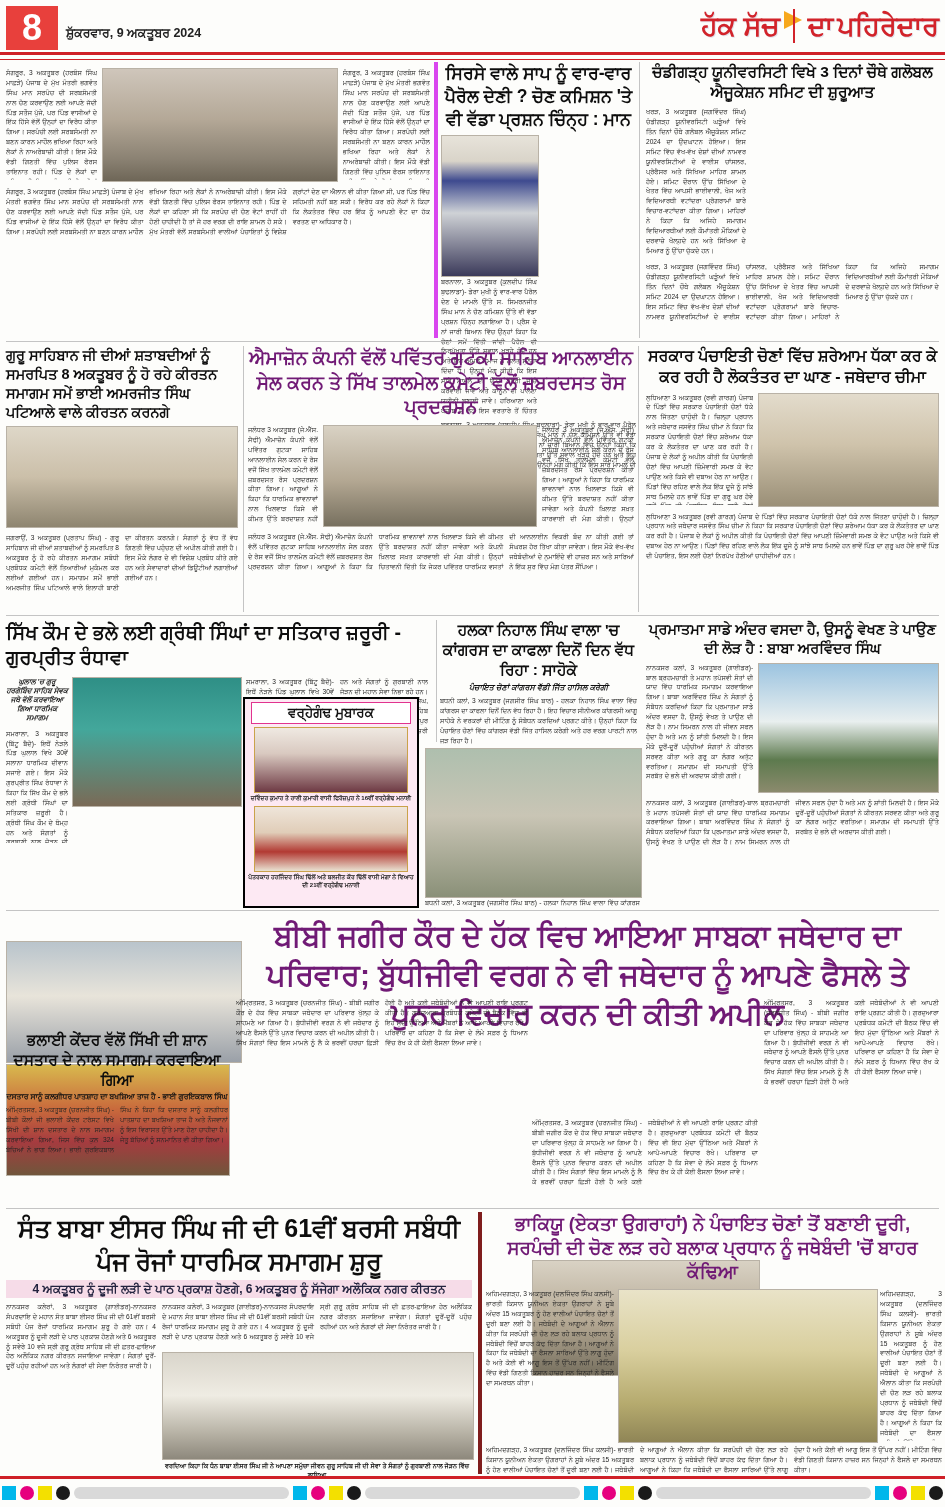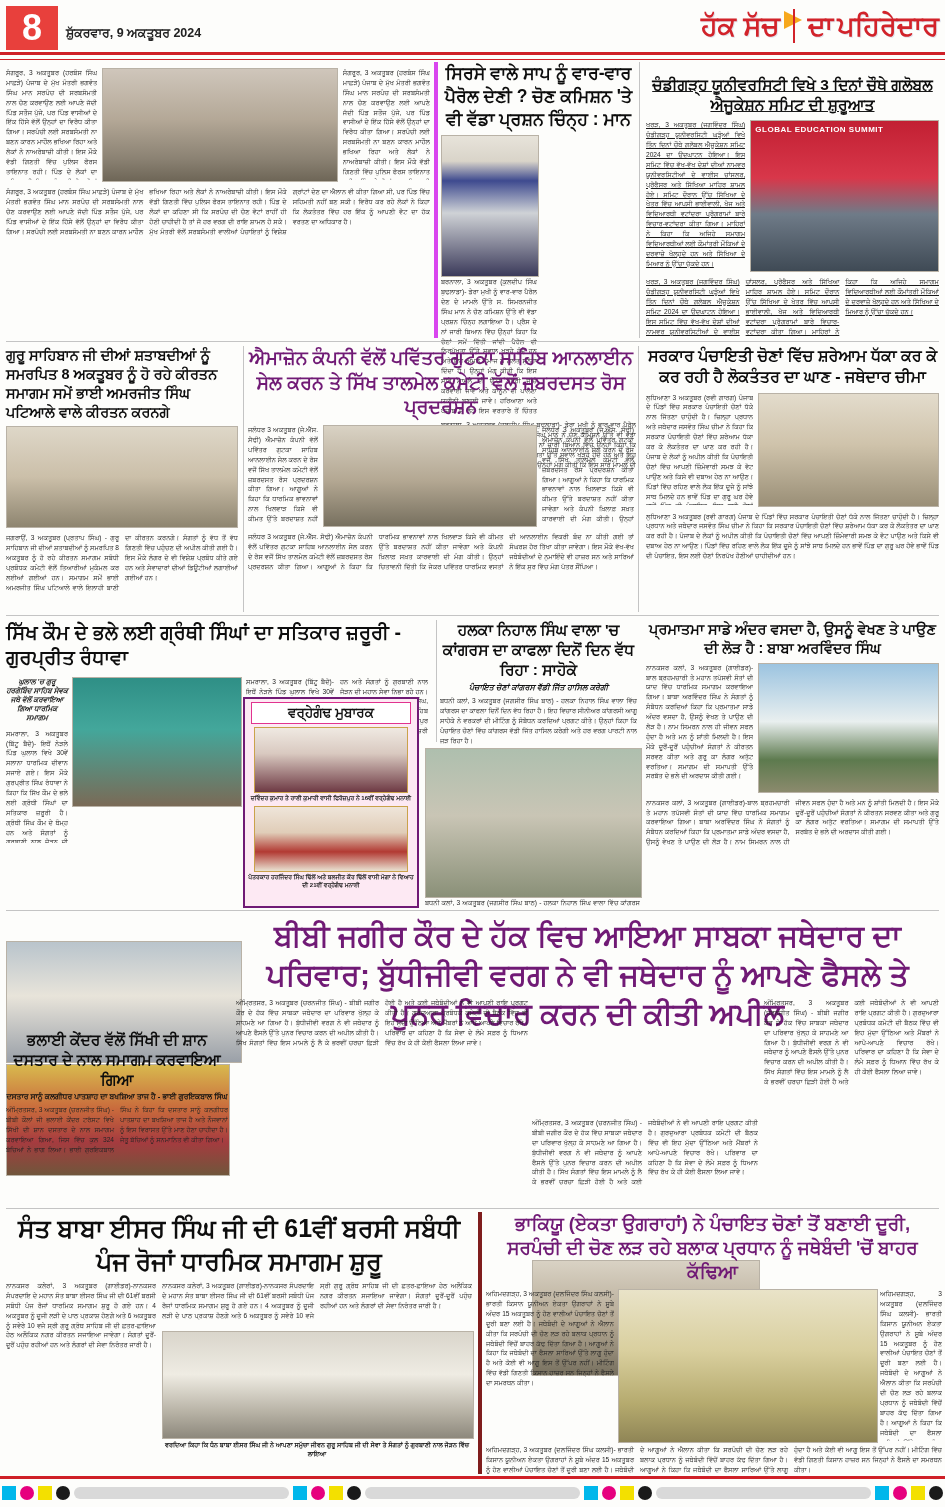--- a/index.html
+++ b/index.html
@@ -39,21 +39,21 @@
   .ph-sangat{background:linear-gradient(180deg,#b9c4cc 0%,#e8e4da 45%,#9aa0a8 100%);}
   .ph-outdoor{background:linear-gradient(180deg,#aebfae 0%,#c9c5b5 45%,#8a9078 100%);}
   .ph-gurdwara{background:linear-gradient(180deg,#9cc4e0 0%,#e9efef 45%,#5d7a4e 75%,#8b8a6d 100%);}
   .ph-flowers{background:linear-gradient(180deg,#d8b94e 0%,#c96a3c 40%,#a53b3f 70%,#70563b 100%);}
   .ph-couple1{background:linear-gradient(180deg,#efe9e2 0%,#d9c9c0 40%,#6e3a44 100%);}
   .ph-couple2{background:linear-gradient(180deg,#efe5da 0%,#e0cdb8 40%,#b23a33 70%,#e9e2d2 100%);}
   .ph-barsi{background:linear-gradient(180deg,#d9d5cb 0%,#efece3 40%,#b8b3a6 75%,#8d887c 100%);}
   .ph-bku{background:linear-gradient(180deg,#e9e3c8 0%,#d9cf9e 40%,#b5aa6e 75%,#8f8556 100%);}
   .photo .label{position:absolute;left:4px;top:4px;color:#fff;font-size:8px;font-weight:bold;letter-spacing:.5px;line-height:1.2;}
   
-  #annv{left:243px;top:697px;width:176px;height:211px;border:2px solid #701a75;background:#fde9f3;
+  #annv{left:243px;top:697px;width:176px;height:211px;border:2px solid #000000;background:#fde9f3;
         display:flex;flex-direction:column;align-items:center;padding:3px;box-sizing:border-box;}
   #annv .t{font-size:13.5px;font-weight:bold;color:#111;background:#fff;border:1px solid #e1338f;
            width:95%;text-align:center;padding:2px 0;margin-bottom:3px;}
   #annv .ph{width:92%;height:64px;border:1px solid #caa24a;}
   #annv .cap{font-size:6px;font-weight:bold;text-align:center;line-height:1.3;margin:2px 0 3px;}
   
   .redband{background:#f6dce8;color:#23233f;font-weight:bold;text-align:center;}
   
   #botrule{left:0;top:1476px;width:945px;height:3px;background:#cf2027;}
   #regrow{left:0;top:1483px;width:945px;height:20px;display:flex;align-items:center;gap:4px;padding:0 2px;box-sizing:border-box;}
@@ -92,27 +92,24 @@
 
   <div class="abs vl" style="left:434px;top:62px;width:206px;height:276px;border-right:1px solid #c4c4c4;padding:0 3px;box-sizing:border-box;">
     <div class="hl" style="font-size:17.5px;">ਸਿਰਸੇ ਵਾਲੇ ਸਾਪ ਨੂੰ ਵਾਰ-ਵਾਰ ਪੈਰੋਲ ਦੇਣੀ ? ਚੋਣ ਕਮਿਸ਼ਨ 'ਤੇ ਵੀ ਵੱਡਾ ਪ੍ਰਸ਼ਨ ਚਿੰਨ੍ਹ : ਮਾਨ</div>
     <div style="position:relative;margin-top:5px;height:195px;">
       <div class="photo ph-portrait abs" style="right:0;top:0;width:96px;height:140px;"></div>
       <div class="body" style="width:96px;height:140px;">ਬਰਨਾਲਾ, 3 ਅਕਤੂਬਰ (ਕੁਲਦੀਪ ਸਿੰਘ ਬੁਢਲਾਡਾ)- ਡੇਰਾ ਮੁਖੀ ਨੂੰ ਵਾਰ-ਵਾਰ ਪੈਰੋਲ ਦੇਣ ਦੇ ਮਾਮਲੇ ਉੱਤੇ ਸ. ਸਿਮਰਨਜੀਤ ਸਿੰਘ ਮਾਨ ਨੇ ਚੋਣ ਕਮਿਸ਼ਨ ਉੱਤੇ ਵੀ ਵੱਡਾ ਪ੍ਰਸ਼ਨ ਚਿੰਨ੍ਹ ਲਗਾਇਆ ਹੈ। ਪ੍ਰੈਸ ਦੇ ਨਾਂ ਜਾਰੀ ਬਿਆਨ ਵਿੱਚ ਉਨ੍ਹਾਂ ਕਿਹਾ ਕਿ ਚੋਣਾਂ ਸਮੇਂ ਦਿੱਤੀ ਜਾਂਦੀ ਪੈਰੋਲ ਦੀ ਨਿਰਪੱਖਤਾ ਉੱਤੇ ਸਵਾਲ ਖੜ੍ਹੇ ਹੁੰਦੇ ਹਨ ਅਤੇ ਇਹ ਅਮਲ ਸਮਾਜ ਨੂੰ ਗਲਤ ਸੁਨੇਹਾ ਦਿੰਦਾ ਹੈ। ਉਨ੍ਹਾਂ ਮੰਗ ਕੀਤੀ ਕਿ ਇਸ ਸਾਰੇ ਮਾਮਲੇ ਦੀ ਉੱਚ ਪੱਧਰੀ ਜਾਂਚ ਕਰਵਾਈ ਜਾਵੇ ਅਤੇ ਕਾਨੂੰਨ ਦੀ ਪਾਲਣਾ ਯਕੀਨੀ ਬਣਾਈ ਜਾਵੇ। ਹਰਿਆਣਾ ਅਤੇ ਪੰਜਾਬ ਦੇ ਲੋਕ ਇਸ ਵਰਤਾਰੇ ਤੋਂ ਚਿੰਤਤ ਹਨ।</div>
       <div class="body" style="margin-top:3px;height:50px;">ਬਰਨਾਲਾ, 3 ਅਕਤੂਬਰ (ਕੁਲਦੀਪ ਸਿੰਘ ਬੁਢਲਾਡਾ)- ਡੇਰਾ ਮੁਖੀ ਨੂੰ ਵਾਰ-ਵਾਰ ਪੈਰੋਲ ਦੇਣ ਦੇ ਮਾਮਲੇ ਉੱਤੇ ਸ. ਸਿਮਰਨਜੀਤ ਸਿੰਘ ਮਾਨ ਨੇ ਚੋਣ ਕਮਿਸ਼ਨ ਉੱਤੇ ਵੀ ਵੱਡਾ ਪ੍ਰਸ਼ਨ ਚਿੰਨ੍ਹ ਲਗਾਇਆ ਹੈ। ਪ੍ਰੈਸ ਦੇ ਨਾਂ ਜਾਰੀ ਬਿਆਨ ਵਿੱਚ ਉਨ੍ਹਾਂ ਕਿਹਾ ਕਿ ਚੋਣਾਂ ਸਮੇਂ ਦਿੱਤੀ ਜਾਂਦੀ ਪੈਰੋਲ ਦੀ ਨਿਰਪੱਖਤਾ ਉੱਤੇ ਸਵਾਲ ਖੜ੍ਹੇ ਹੁੰਦੇ ਹਨ ਅਤੇ ਇਹ ਅਮਲ ਸਮਾਜ ਨੂੰ ਗਲਤ ਸੁਨੇਹਾ ਦਿੰਦਾ ਹੈ। ਉਨ੍ਹਾਂ ਮੰਗ ਕੀਤੀ ਕਿ ਇਸ ਸਾਰੇ ਮਾਮਲੇ ਦੀ ਉੱਚ ਪੱਧਰੀ ਜਾਂਚ ਕਰਵਾਈ ਜਾਵੇ ਅਤੇ ਕਾਨੂੰਨ ਦੀ ਪਾਲਣਾ ਯਕੀਨੀ ਬਣਾਈ ਜਾਵੇ। ਹਰਿਆਣਾ ਅਤੇ ਪੰਜਾਬ ਦੇ ਲੋਕ ਇਸ ਵਰਤਾਰੇ ਤੋਂ ਚਿੰਤਤ ਹਨ।</div>
     </div>
   </div>
 
-  <div class="abs" style="left:646px;top:75px;width:293px;height:276px;text-decoration:underline;">
+  <div class="abs" style="left:646px;top:62px;width:293px;height:276px;">
     <div class="hl" style="font-size:15.5px;">ਚੰਡੀਗੜ੍ਹ ਯੂਨੀਵਰਸਿਟੀ ਵਿਖੇ 3 ਦਿਨਾਂ ਚੌਥੇ ਗਲੋਬਲ ਐਜੂਕੇਸ਼ਨ ਸਮਿਟ ਦੀ ਸ਼ੁਰੂਆਤ</div>
     <div style="display:flex;gap:5px;margin-top:5px;">
       <div class="body" style="width:100px;height:150px;">ਖਰੜ, 3 ਅਕਤੂਬਰ (ਜਗਵਿੰਦਰ ਸਿੰਘ) ਚੰਡੀਗੜ੍ਹ ਯੂਨੀਵਰਸਿਟੀ ਘੜੂੰਆਂ ਵਿਖੇ ਤਿੰਨ ਦਿਨਾਂ ਚੌਥੇ ਗਲੋਬਲ ਐਜੂਕੇਸ਼ਨ ਸਮਿਟ 2024 ਦਾ ਉਦਘਾਟਨ ਹੋਇਆ। ਇਸ ਸਮਿਟ ਵਿੱਚ ਵੱਖ-ਵੱਖ ਦੇਸ਼ਾਂ ਦੀਆਂ ਨਾਮਵਰ ਯੂਨੀਵਰਸਿਟੀਆਂ ਦੇ ਵਾਈਸ ਚਾਂਸਲਰ, ਪ੍ਰੋਫੈਸਰ ਅਤੇ ਸਿੱਖਿਆ ਮਾਹਿਰ ਸ਼ਾਮਲ ਹੋਏ। ਸਮਿਟ ਦੌਰਾਨ ਉੱਚ ਸਿੱਖਿਆ ਦੇ ਖੇਤਰ ਵਿੱਚ ਆਪਸੀ ਭਾਈਵਾਲੀ, ਖੋਜ ਅਤੇ ਵਿਦਿਆਰਥੀ ਵਟਾਂਦਰਾ ਪ੍ਰੋਗਰਾਮਾਂ ਬਾਰੇ ਵਿਚਾਰ-ਵਟਾਂਦਰਾ ਕੀਤਾ ਗਿਆ। ਮਾਹਿਰਾਂ ਨੇ ਕਿਹਾ ਕਿ ਅਜਿਹੇ ਸਮਾਗਮ ਵਿਦਿਆਰਥੀਆਂ ਲਈ ਕੌਮਾਂਤਰੀ ਮੌਕਿਆਂ ਦੇ ਦਰਵਾਜ਼ੇ ਖੋਲ੍ਹਦੇ ਹਨ ਅਤੇ ਸਿੱਖਿਆ ਦੇ ਮਿਆਰ ਨੂੰ ਉੱਚਾ ਚੁੱਕਦੇ ਹਨ।</div>
-      <div class="photo ph-summit" style="width:188px;height:150px;">
-        <span class="label">GLOBAL EDUCATION SUMMIT</span>
-      </div>
     </div>
     <div class="body c3" style="margin-top:5px;height:76px;">ਖਰੜ, 3 ਅਕਤੂਬਰ (ਜਗਵਿੰਦਰ ਸਿੰਘ) ਚੰਡੀਗੜ੍ਹ ਯੂਨੀਵਰਸਿਟੀ ਘੜੂੰਆਂ ਵਿਖੇ ਤਿੰਨ ਦਿਨਾਂ ਚੌਥੇ ਗਲੋਬਲ ਐਜੂਕੇਸ਼ਨ ਸਮਿਟ 2024 ਦਾ ਉਦਘਾਟਨ ਹੋਇਆ। ਇਸ ਸਮਿਟ ਵਿੱਚ ਵੱਖ-ਵੱਖ ਦੇਸ਼ਾਂ ਦੀਆਂ ਨਾਮਵਰ ਯੂਨੀਵਰਸਿਟੀਆਂ ਦੇ ਵਾਈਸ ਚਾਂਸਲਰ, ਪ੍ਰੋਫੈਸਰ ਅਤੇ ਸਿੱਖਿਆ ਮਾਹਿਰ ਸ਼ਾਮਲ ਹੋਏ। ਸਮਿਟ ਦੌਰਾਨ ਉੱਚ ਸਿੱਖਿਆ ਦੇ ਖੇਤਰ ਵਿੱਚ ਆਪਸੀ ਭਾਈਵਾਲੀ, ਖੋਜ ਅਤੇ ਵਿਦਿਆਰਥੀ ਵਟਾਂਦਰਾ ਪ੍ਰੋਗਰਾਮਾਂ ਬਾਰੇ ਵਿਚਾਰ-ਵਟਾਂਦਰਾ ਕੀਤਾ ਗਿਆ। ਮਾਹਿਰਾਂ ਨੇ ਕਿਹਾ ਕਿ ਅਜਿਹੇ ਸਮਾਗਮ ਵਿਦਿਆਰਥੀਆਂ ਲਈ ਕੌਮਾਂਤਰੀ ਮੌਕਿਆਂ ਦੇ ਦਰਵਾਜ਼ੇ ਖੋਲ੍ਹਦੇ ਹਨ ਅਤੇ ਸਿੱਖਿਆ ਦੇ ਮਿਆਰ ਨੂੰ ਉੱਚਾ ਚੁੱਕਦੇ ਹਨ।</div>
   </div>
 
   <div class="hr" style="top:341px;"></div>
 
   <div class="abs" style="left:6px;top:346px;width:232px;height:266px;">
     <div class="hl" style="font-size:14.5px;text-align:left;">ਗੁਰੂ ਸਾਹਿਬਾਨ ਜੀ ਦੀਆਂ ਸ਼ਤਾਬਦੀਆਂ ਨੂੰ ਸਮਰਪਿਤ 8 ਅਕਤੂਬਰ ਨੂੰ ਹੋ ਰਹੇ ਕੀਰਤਨ ਸਮਾਗਮ ਸਮੇਂ ਭਾਈ ਅਮਰਜੀਤ ਸਿੰਘ ਪਟਿਆਲੇ ਵਾਲੇ ਕੀਰਤਨ ਕਰਨਗੇ</div>
     <div class="photo ph-office" style="width:230px;height:100px;margin-top:5px;"></div>
     <div class="body c2" style="margin-top:5px;height:92px;">ਜਗਰਾਉਂ, 3 ਅਕਤੂਬਰ (ਪ੍ਰਤਾਪ ਸਿੰਘ) - ਗੁਰੂ ਸਾਹਿਬਾਨ ਜੀ ਦੀਆਂ ਸ਼ਤਾਬਦੀਆਂ ਨੂੰ ਸਮਰਪਿਤ 8 ਅਕਤੂਬਰ ਨੂੰ ਹੋ ਰਹੇ ਕੀਰਤਨ ਸਮਾਗਮ ਸਬੰਧੀ ਪ੍ਰਬੰਧਕ ਕਮੇਟੀ ਵੱਲੋਂ ਤਿਆਰੀਆਂ ਮੁਕੰਮਲ ਕਰ ਲਈਆਂ ਗਈਆਂ ਹਨ। ਸਮਾਗਮ ਸਮੇਂ ਭਾਈ ਅਮਰਜੀਤ ਸਿੰਘ ਪਟਿਆਲੇ ਵਾਲੇ ਇਲਾਹੀ ਬਾਣੀ ਦਾ ਕੀਰਤਨ ਕਰਨਗੇ। ਸੰਗਤਾਂ ਨੂੰ ਵੱਧ ਤੋਂ ਵੱਧ ਗਿਣਤੀ ਵਿੱਚ ਪਹੁੰਚਣ ਦੀ ਅਪੀਲ ਕੀਤੀ ਗਈ ਹੈ। ਇਸ ਮੌਕੇ ਲੰਗਰ ਦੇ ਵੀ ਵਿਸ਼ੇਸ਼ ਪ੍ਰਬੰਧ ਕੀਤੇ ਗਏ ਹਨ ਅਤੇ ਸੇਵਾਦਾਰਾਂ ਦੀਆਂ ਡਿਊਟੀਆਂ ਲਗਾਈਆਂ ਗਈਆਂ ਹਨ।</div>
@@ -188,20 +185,21 @@
 
   <div class="body abs c2" style="left:236px;top:998px;width:292px;height:206px;">ਅੰਮ੍ਰਿਤਸਰ, 3 ਅਕਤੂਬਰ (ਚਰਨਜੀਤ ਸਿੰਘ) - ਬੀਬੀ ਜਗੀਰ ਕੌਰ ਦੇ ਹੱਕ ਵਿੱਚ ਸਾਬਕਾ ਜਥੇਦਾਰ ਦਾ ਪਰਿਵਾਰ ਖੁੱਲ੍ਹ ਕੇ ਸਾਹਮਣੇ ਆ ਗਿਆ ਹੈ। ਬੁੱਧੀਜੀਵੀ ਵਰਗ ਨੇ ਵੀ ਜਥੇਦਾਰ ਨੂੰ ਆਪਣੇ ਫੈਸਲੇ ਉੱਤੇ ਪੁਨਰ ਵਿਚਾਰ ਕਰਨ ਦੀ ਅਪੀਲ ਕੀਤੀ ਹੈ। ਸਿੱਖ ਸੰਗਤਾਂ ਵਿੱਚ ਇਸ ਮਾਮਲੇ ਨੂੰ ਲੈ ਕੇ ਭਰਵੀਂ ਚਰਚਾ ਛਿੜੀ ਹੋਈ ਹੈ ਅਤੇ ਕਈ ਜਥੇਬੰਦੀਆਂ ਨੇ ਵੀ ਆਪਣੀ ਰਾਇ ਪ੍ਰਗਟ ਕੀਤੀ ਹੈ। ਗੁਰਦੁਆਰਾ ਪ੍ਰਬੰਧਕ ਕਮੇਟੀ ਦੀ ਬੈਠਕ ਵਿੱਚ ਵੀ ਇਹ ਮੁੱਦਾ ਉੱਠਿਆ ਅਤੇ ਮੈਂਬਰਾਂ ਨੇ ਆਪੋ-ਆਪਣੇ ਵਿਚਾਰ ਰੱਖੇ। ਪਰਿਵਾਰ ਦਾ ਕਹਿਣਾ ਹੈ ਕਿ ਸੇਵਾ ਦੇ ਲੰਮੇ ਸਫ਼ਰ ਨੂੰ ਧਿਆਨ ਵਿੱਚ ਰੱਖ ਕੇ ਹੀ ਕੋਈ ਫੈਸਲਾ ਲਿਆ ਜਾਵੇ।</div>
   <div class="photo ph-indoor abs" style="left:532px;top:998px;width:226px;height:114px;"></div>
   <div class="body abs c2" style="left:532px;top:1118px;width:226px;height:86px;">ਅੰਮ੍ਰਿਤਸਰ, 3 ਅਕਤੂਬਰ (ਚਰਨਜੀਤ ਸਿੰਘ) - ਬੀਬੀ ਜਗੀਰ ਕੌਰ ਦੇ ਹੱਕ ਵਿੱਚ ਸਾਬਕਾ ਜਥੇਦਾਰ ਦਾ ਪਰਿਵਾਰ ਖੁੱਲ੍ਹ ਕੇ ਸਾਹਮਣੇ ਆ ਗਿਆ ਹੈ। ਬੁੱਧੀਜੀਵੀ ਵਰਗ ਨੇ ਵੀ ਜਥੇਦਾਰ ਨੂੰ ਆਪਣੇ ਫੈਸਲੇ ਉੱਤੇ ਪੁਨਰ ਵਿਚਾਰ ਕਰਨ ਦੀ ਅਪੀਲ ਕੀਤੀ ਹੈ। ਸਿੱਖ ਸੰਗਤਾਂ ਵਿੱਚ ਇਸ ਮਾਮਲੇ ਨੂੰ ਲੈ ਕੇ ਭਰਵੀਂ ਚਰਚਾ ਛਿੜੀ ਹੋਈ ਹੈ ਅਤੇ ਕਈ ਜਥੇਬੰਦੀਆਂ ਨੇ ਵੀ ਆਪਣੀ ਰਾਇ ਪ੍ਰਗਟ ਕੀਤੀ ਹੈ। ਗੁਰਦੁਆਰਾ ਪ੍ਰਬੰਧਕ ਕਮੇਟੀ ਦੀ ਬੈਠਕ ਵਿੱਚ ਵੀ ਇਹ ਮੁੱਦਾ ਉੱਠਿਆ ਅਤੇ ਮੈਂਬਰਾਂ ਨੇ ਆਪੋ-ਆਪਣੇ ਵਿਚਾਰ ਰੱਖੇ। ਪਰਿਵਾਰ ਦਾ ਕਹਿਣਾ ਹੈ ਕਿ ਸੇਵਾ ਦੇ ਲੰਮੇ ਸਫ਼ਰ ਨੂੰ ਧਿਆਨ ਵਿੱਚ ਰੱਖ ਕੇ ਹੀ ਕੋਈ ਫੈਸਲਾ ਲਿਆ ਜਾਵੇ।</div>
   <div class="body abs c2" style="left:764px;top:998px;width:175px;height:206px;">ਅੰਮ੍ਰਿਤਸਰ, 3 ਅਕਤੂਬਰ (ਚਰਨਜੀਤ ਸਿੰਘ) - ਬੀਬੀ ਜਗੀਰ ਕੌਰ ਦੇ ਹੱਕ ਵਿੱਚ ਸਾਬਕਾ ਜਥੇਦਾਰ ਦਾ ਪਰਿਵਾਰ ਖੁੱਲ੍ਹ ਕੇ ਸਾਹਮਣੇ ਆ ਗਿਆ ਹੈ। ਬੁੱਧੀਜੀਵੀ ਵਰਗ ਨੇ ਵੀ ਜਥੇਦਾਰ ਨੂੰ ਆਪਣੇ ਫੈਸਲੇ ਉੱਤੇ ਪੁਨਰ ਵਿਚਾਰ ਕਰਨ ਦੀ ਅਪੀਲ ਕੀਤੀ ਹੈ। ਸਿੱਖ ਸੰਗਤਾਂ ਵਿੱਚ ਇਸ ਮਾਮਲੇ ਨੂੰ ਲੈ ਕੇ ਭਰਵੀਂ ਚਰਚਾ ਛਿੜੀ ਹੋਈ ਹੈ ਅਤੇ ਕਈ ਜਥੇਬੰਦੀਆਂ ਨੇ ਵੀ ਆਪਣੀ ਰਾਇ ਪ੍ਰਗਟ ਕੀਤੀ ਹੈ। ਗੁਰਦੁਆਰਾ ਪ੍ਰਬੰਧਕ ਕਮੇਟੀ ਦੀ ਬੈਠਕ ਵਿੱਚ ਵੀ ਇਹ ਮੁੱਦਾ ਉੱਠਿਆ ਅਤੇ ਮੈਂਬਰਾਂ ਨੇ ਆਪੋ-ਆਪਣੇ ਵਿਚਾਰ ਰੱਖੇ। ਪਰਿਵਾਰ ਦਾ ਕਹਿਣਾ ਹੈ ਕਿ ਸੇਵਾ ਦੇ ਲੰਮੇ ਸਫ਼ਰ ਨੂੰ ਧਿਆਨ ਵਿੱਚ ਰੱਖ ਕੇ ਹੀ ਕੋਈ ਫੈਸਲਾ ਲਿਆ ਜਾਵੇ।</div>
 
   <div class="hr" style="top:1208px;"></div>
 
   <div class="abs" style="left:6px;top:1212px;width:466px;height:262px;">
     <div class="hl" style="font-size:25px;">ਸੰਤ ਬਾਬਾ ਈਸਰ ਸਿੰਘ ਜੀ ਦੀ 61ਵੀਂ ਬਰਸੀ ਸਬੰਧੀ ਪੰਜ ਰੋਜਾਂ ਧਾਰਮਿਕ ਸਮਾਗਮ ਸ਼ੁਰੂ</div>
+    <div class="redband" style="font-size:12px;margin-top:3px;padding:2px 0;">4 ਅਕਤੂਬਰ ਨੂੰ ਦੂਜੀ ਲੜੀ ਦੇ ਪਾਠ ਪ੍ਰਕਾਸ਼ ਹੋਣਗੇ, 6 ਅਕਤੂਬਰ ਨੂੰ ਸੱਜੇਗਾ ਅਲੌਕਿਕ ਨਗਰ ਕੀਰਤਨ</div>
     <div style="position:relative;margin-top:4px;height:200px;">
       <div class="body abs" style="left:0;top:0;width:150px;height:200px;">ਨਾਨਕਸਰ ਕਲੇਰਾਂ, 3 ਅਕਤੂਬਰ (ਗਾਈਡਰ)-ਨਾਨਕਸਰ ਸੰਪਰਦਾਇ ਦੇ ਮਹਾਨ ਸੰਤ ਬਾਬਾ ਈਸਰ ਸਿੰਘ ਜੀ ਦੀ 61ਵੀਂ ਬਰਸੀ ਸਬੰਧੀ ਪੰਜ ਰੋਜਾਂ ਧਾਰਮਿਕ ਸਮਾਗਮ ਸ਼ੁਰੂ ਹੋ ਗਏ ਹਨ। 4 ਅਕਤੂਬਰ ਨੂੰ ਦੂਜੀ ਲੜੀ ਦੇ ਪਾਠ ਪ੍ਰਕਾਸ਼ ਹੋਣਗੇ ਅਤੇ 6 ਅਕਤੂਬਰ ਨੂੰ ਸਵੇਰੇ 10 ਵਜੇ ਸ੍ਰੀ ਗੁਰੂ ਗ੍ਰੰਥ ਸਾਹਿਬ ਜੀ ਦੀ ਛਤਰ-ਛਾਇਆ ਹੇਠ ਅਲੌਕਿਕ ਨਗਰ ਕੀਰਤਨ ਸਜਾਇਆ ਜਾਵੇਗਾ। ਸੰਗਤਾਂ ਦੂਰੋਂ-ਦੂਰੋਂ ਪਹੁੰਚ ਰਹੀਆਂ ਹਨ ਅਤੇ ਲੰਗਰਾਂ ਦੀ ਸੇਵਾ ਨਿਰੰਤਰ ਜਾਰੀ ਹੈ।</div>
       <div class="body abs c2" style="left:156px;top:0;width:310px;height:46px;">ਨਾਨਕਸਰ ਕਲੇਰਾਂ, 3 ਅਕਤੂਬਰ (ਗਾਈਡਰ)-ਨਾਨਕਸਰ ਸੰਪਰਦਾਇ ਦੇ ਮਹਾਨ ਸੰਤ ਬਾਬਾ ਈਸਰ ਸਿੰਘ ਜੀ ਦੀ 61ਵੀਂ ਬਰਸੀ ਸਬੰਧੀ ਪੰਜ ਰੋਜਾਂ ਧਾਰਮਿਕ ਸਮਾਗਮ ਸ਼ੁਰੂ ਹੋ ਗਏ ਹਨ। 4 ਅਕਤੂਬਰ ਨੂੰ ਦੂਜੀ ਲੜੀ ਦੇ ਪਾਠ ਪ੍ਰਕਾਸ਼ ਹੋਣਗੇ ਅਤੇ 6 ਅਕਤੂਬਰ ਨੂੰ ਸਵੇਰੇ 10 ਵਜੇ ਸ੍ਰੀ ਗੁਰੂ ਗ੍ਰੰਥ ਸਾਹਿਬ ਜੀ ਦੀ ਛਤਰ-ਛਾਇਆ ਹੇਠ ਅਲੌਕਿਕ ਨਗਰ ਕੀਰਤਨ ਸਜਾਇਆ ਜਾਵੇਗਾ। ਸੰਗਤਾਂ ਦੂਰੋਂ-ਦੂਰੋਂ ਪਹੁੰਚ ਰਹੀਆਂ ਹਨ ਅਤੇ ਲੰਗਰਾਂ ਦੀ ਸੇਵਾ ਨਿਰੰਤਰ ਜਾਰੀ ਹੈ।</div>
       <div class="photo ph-barsi abs" style="left:156px;top:50px;width:310px;height:106px;"></div>
       <div class="pcap abs" style="left:156px;top:160px;width:310px;height:38px;">ਵਰਦਿਆ ਕਿਹਾ ਕਿ ਧੰਨ ਬਾਬਾ ਈਸਰ ਸਿੰਘ ਜੀ ਨੇ ਆਪਣਾ ਸਮੁੱਚਾ ਜੀਵਨ ਗੁਰੂ ਸਾਹਿਬ ਜੀ ਦੀ ਸੇਵਾ ਤੇ ਸੰਗਤਾਂ ਨੂੰ ਗੁਰਬਾਣੀ ਨਾਲ ਜੋੜਨ ਵਿੱਚ ਲਾਇਆ</div>
     </div>
   </div>
 
   <div class="abs" style="left:478px;top:1212px;width:461px;height:262px;border-left:4px solid #7f1d1d;padding-left:4px;box-sizing:border-box;">
     <div class="hl blue" style="font-size:18.5px;">ਭਾਕਿਯੂ (ਏਕਤਾ ਉਗਰਾਹਾਂ) ਨੇ ਪੰਚਾਇਤ ਚੋਣਾਂ ਤੋਂ ਬਣਾਈ ਦੂਰੀ, ਸਰਪੰਚੀ ਦੀ ਚੋਣ ਲੜ ਰਹੇ ਬਲਾਕ ਪ੍ਰਧਾਨ ਨੂੰ ਜਥੇਬੰਦੀ 'ਚੋਂ ਬਾਹਰ ਕੱਢਿਆ</div>

